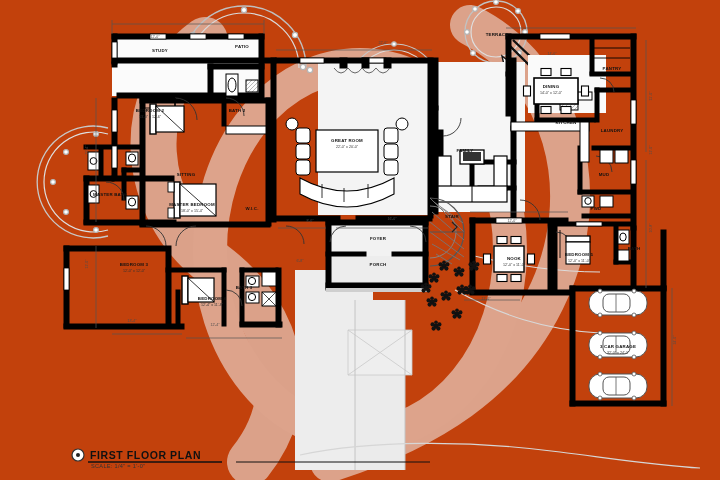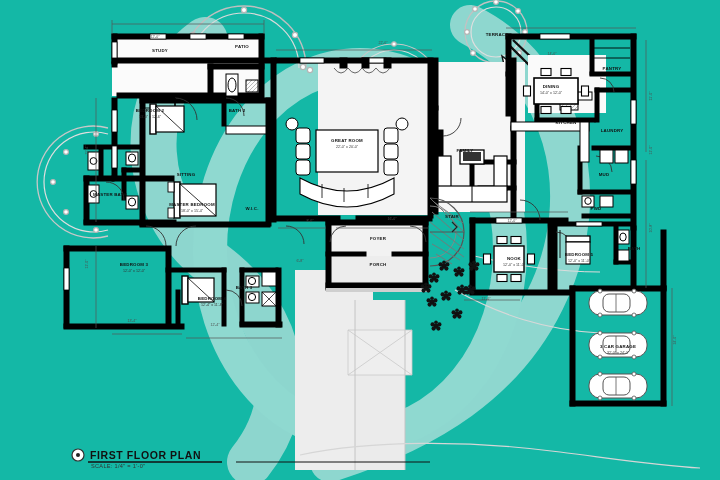--- a/index.html
+++ b/index.html
@@ -1,18 +1,18 @@
 <!DOCTYPE html>
 <html><head>
 <meta charset="utf-8">
 <style>
   html,body{margin:0;padding:0;background:#ffffff;}
   body{width:720px;height:480px;overflow:hidden;
        font-family:"Liberation Sans",sans-serif;}
-  #sheet{position:relative;width:720px;height:480px;background:#14b8a6;}
+  #sheet{position:relative;width:720px;height:480px;background:#c2410c;}
   #plan-svg{position:absolute;left:0;top:0;width:720px;height:480px;}
 </style>
 </head>
 <body>
 
 <div id="sheet">
 
   <svg id="plan-svg" viewBox="0 0 720 480">
 
     <defs>

